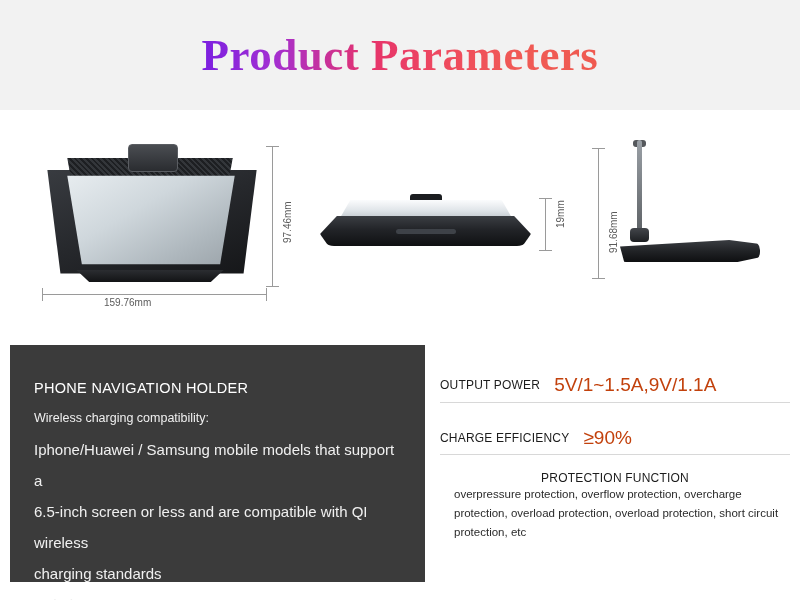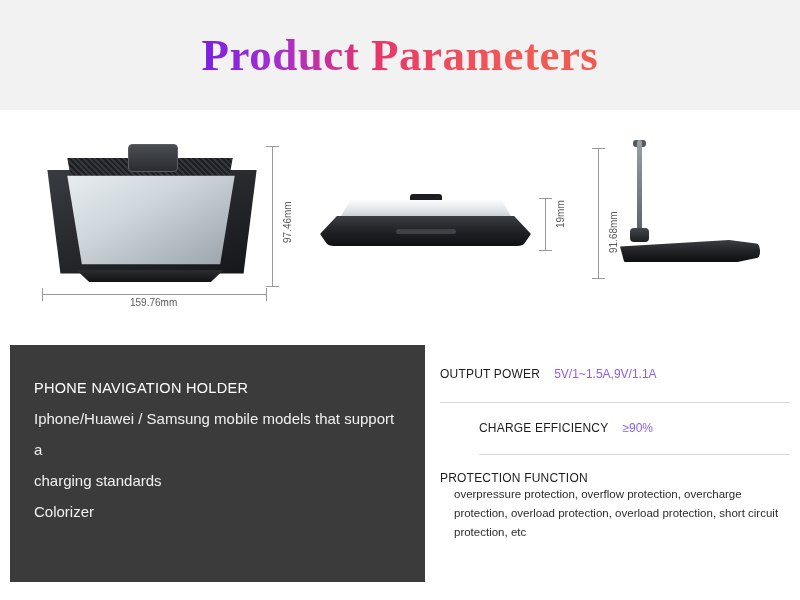--- a/index.html
+++ b/index.html
@@ -202,44 +202,44 @@
   
   .spec-table {
     position: absolute;
     left: 440px; top: 345px;
     width: 350px; height: 237px;
   }
   .spec-row {
     position: relative;
     border-bottom: 1px solid #d8d8d8;
     display: flex;
-    align-items: flex-start;
+    align-items: center;
     box-sizing: border-box;
   }
   .spec-row.last { border-bottom: none; }
   .spec-label {
     color: #1c1c1c;
     font-size: 12px;
     letter-spacing: 0.2px;
     white-space: nowrap;
   }
   .spec-value {
-    color: #8b5cf6;
-    font-size: 12px;
+    color: #c2410c;
+    font-size: 19px;
     margin-left: 14px;
     white-space: nowrap;
   }
   .spec-value.small {
     font-size: 11.5px;
     color: #2b2b2b;
     white-space: normal;
     line-height: 19px;
   }
   .r1 { height: 58px; padding-top: 22px; }
-  .r2 { height: 52px; padding-top: 18px; margin-left: 39px; }
+  .r2 { height: 52px; padding-top: 18px; }
   .r3 { height: 52px; padding-top: 18px; }
   .r4 { height: 75px; padding-top: 16px; flex-direction: column; }
 </style>
 </head>
 <body>
 
 <div class="page">
 
   <div class="header">
     <div class="header-title">Product Parameters</div>
@@ -251,21 +251,21 @@
       <div class="p1-body"></div>
       <div class="p1-top-tex"></div>
       <div class="p1-screen"></div>
       <div class="p1-clip"></div>
       <div class="p1-base"></div>
     </div>
 
     <div class="dim-line" style="left:42px; top:184px; width:225px; height:1px;"></div>
     <div class="dim-line" style="left:42px; top:178px; width:1px; height:13px;"></div>
     <div class="dim-line" style="left:266px; top:178px; width:1px; height:13px;"></div>
-    <div class="dim-text" style="left:130px; top:187px;">159.76mm</div>
+    <div class="dim-text" style="left:104px; top:187px;">159.76mm</div>
 
     <div class="dim-line" style="left:272px; top:36px; width:1px; height:140px;"></div>
     <div class="dim-line" style="left:266px; top:36px; width:13px; height:1px;"></div>
     <div class="dim-line" style="left:266px; top:176px; width:13px; height:1px;"></div>
     <div class="dim-text vert" style="left:282px; top:133px;">97.46mm</div>
 
     <div class="prod2">
       <div class="p2-nub"></div>
       <div class="p2-top"></div>
       <div class="p2-bot"></div>
@@ -286,21 +286,23 @@
 
     <div class="dim-line" style="left:598px; top:38px; width:1px; height:130px;"></div>
     <div class="dim-line" style="left:592px; top:38px; width:13px; height:1px;"></div>
     <div class="dim-line" style="left:592px; top:168px; width:13px; height:1px;"></div>
     <div class="dim-text vert" style="left:608px; top:143px;">91.68mm</div>
 
   </div>
 
   <div class="dark-panel">
     <div class="dp-title">PHONE NAVIGATION HOLDER</div>
+    <div class="dp-sub">Wireless charging compatibility:</div>
     <div class="dp-line">Iphone/Huawei / Samsung mobile models that support a</div>
+    <div class="dp-line">6.5-inch screen or less and are compatible with QI wireless</div>
     <div class="dp-line">charging standards</div>
     <div class="dp-line">Colorizer</div>
   </div>
 
   <div class="spec-table">
 
     <div class="spec-row r1">
       <span class="spec-label">OUTPUT POWER</span>
       <span class="spec-value">5V/1~1.5A,</span>
       <span class="gap"></span>

